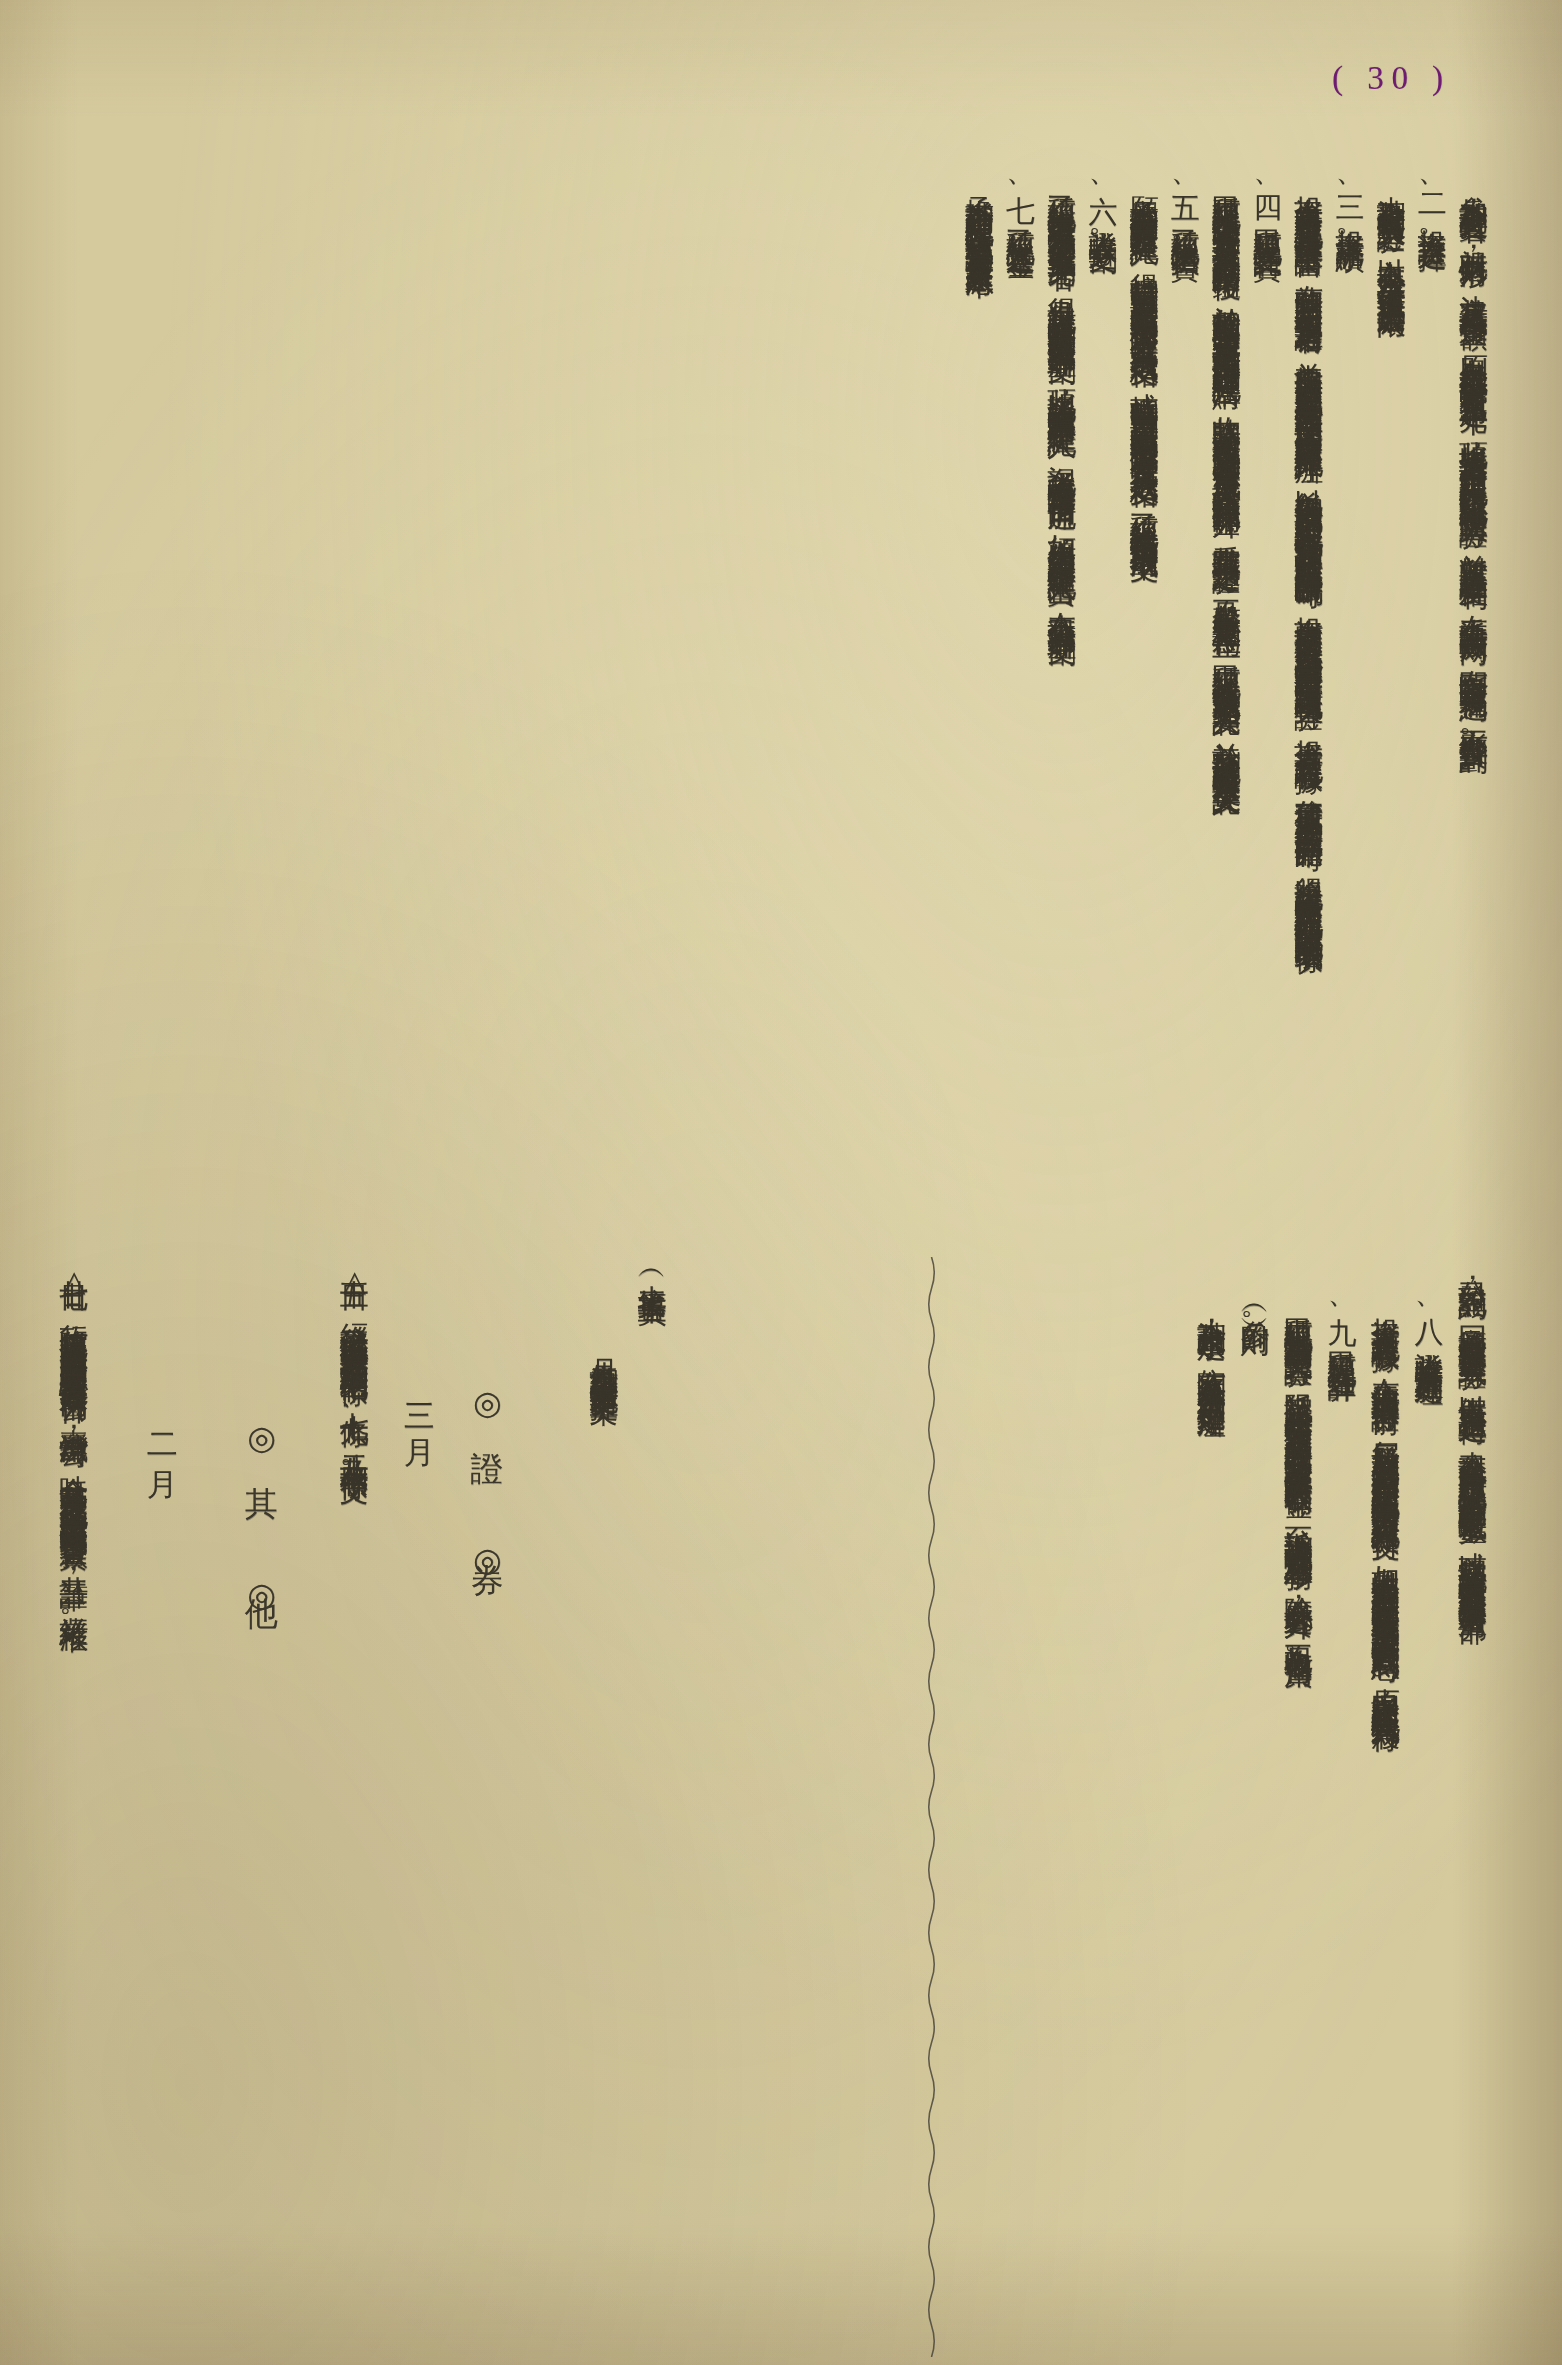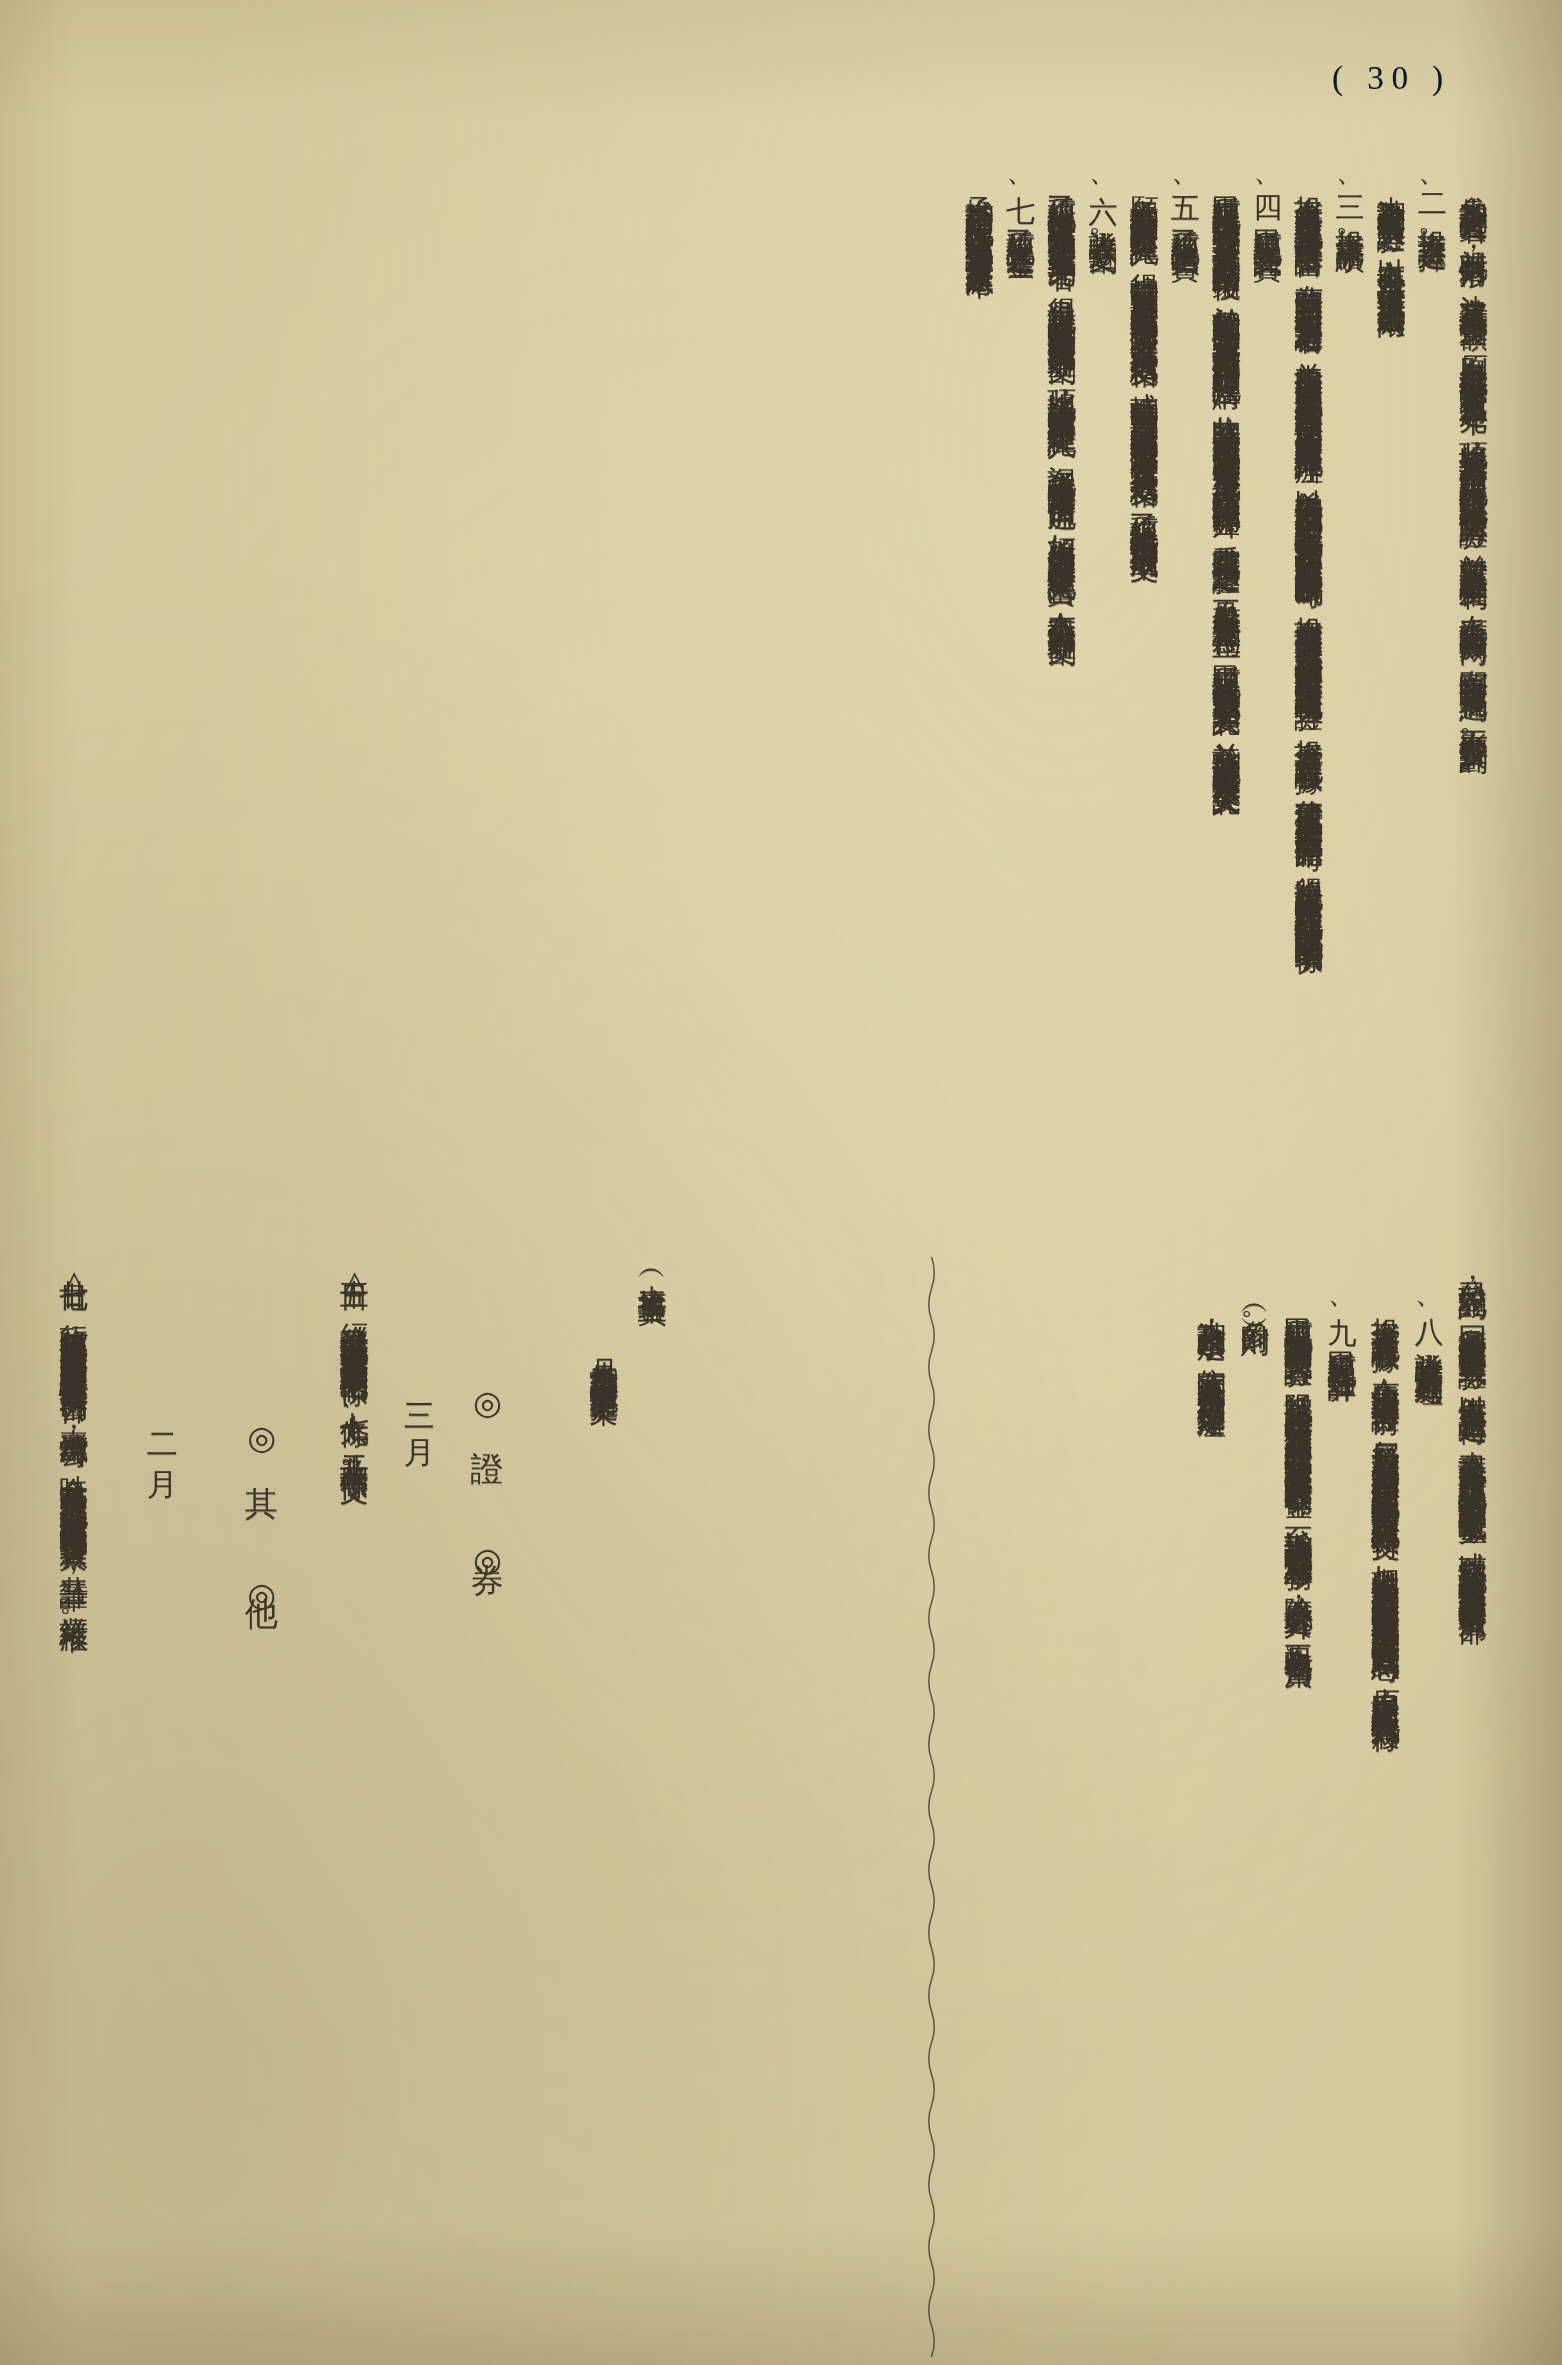--- a/index.html
+++ b/index.html
@@ -12,21 +12,21 @@
       radial-gradient(ellipse at 45% 55%, rgba(255,248,214,0.10), transparent 70%),
       linear-gradient(to right, rgba(118,94,54,0.14), transparent 5%, transparent 93%, rgba(96,74,42,0.30)),
       linear-gradient(to bottom, rgba(118,94,54,0.12), transparent 5%, transparent 94%, rgba(104,82,48,0.22));
     font-family:"Liberation Serif","DejaVu Serif",serif;
     color:#39342a;
   }
   .v{writing-mode:vertical-rl;}
   p{margin:0;padding:0;}
   .page-number{
     position:absolute;top:60px;right:112px;
-    font-size:33px;letter-spacing:7.9px;color:#0f172a;
+    font-size:33px;letter-spacing:7.9px;color:#701a75;
     text-shadow:0.4px 0.4px 0.8px rgba(58,52,40,0.4);
   }
   .top-block{
     position:absolute;top:135px;right:69px;height:1076px;
     font-size:29px;line-height:1.42;letter-spacing:2.4px;
     text-shadow:0.4px 0.4px 0.6px rgba(58,52,40,0.35);
   }
   .bottom-area{
     position:absolute;top:1257px;left:47px;right:69px;height:1100px;
     display:flex;justify-content:space-between;align-items:flex-start;

